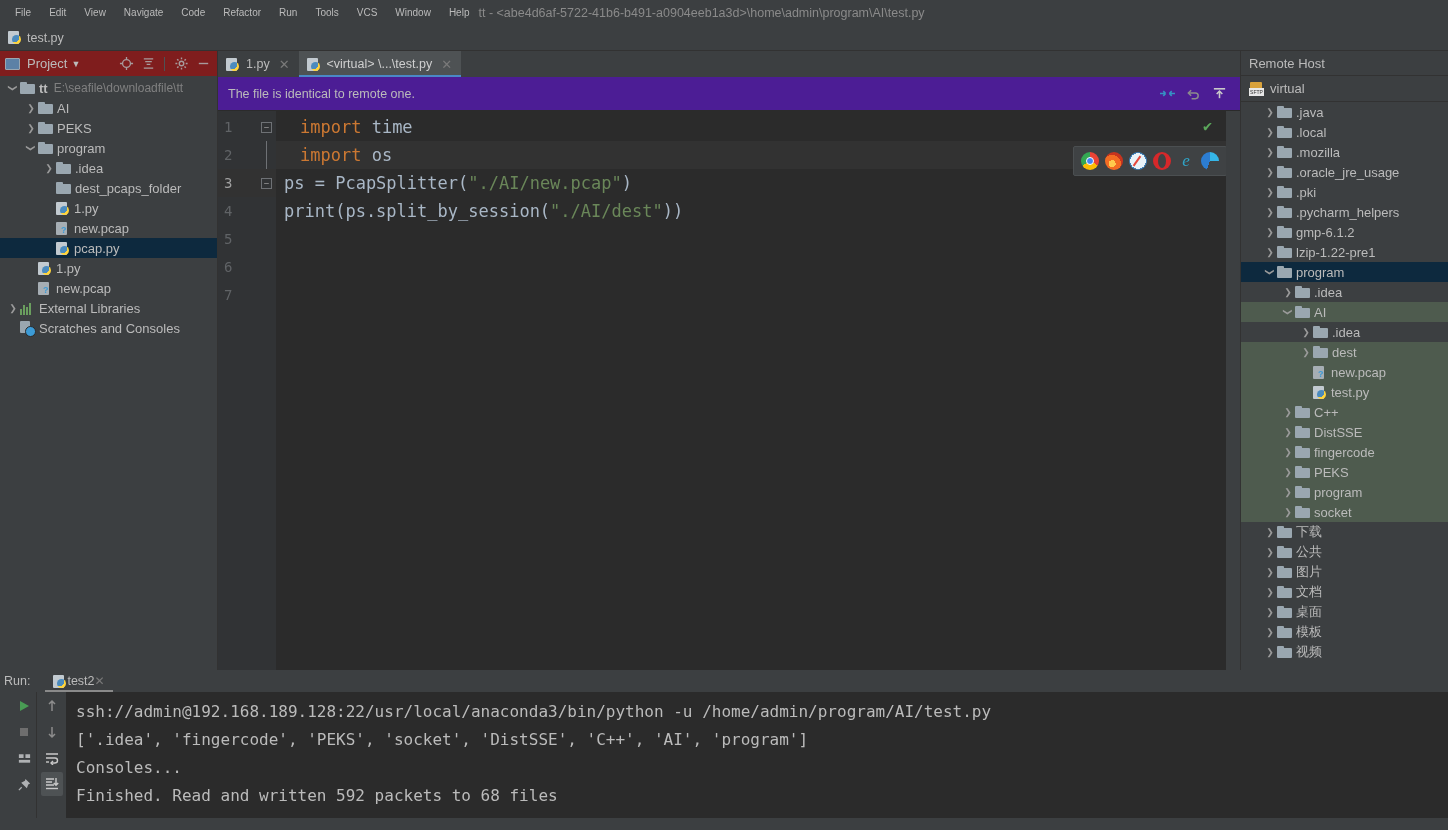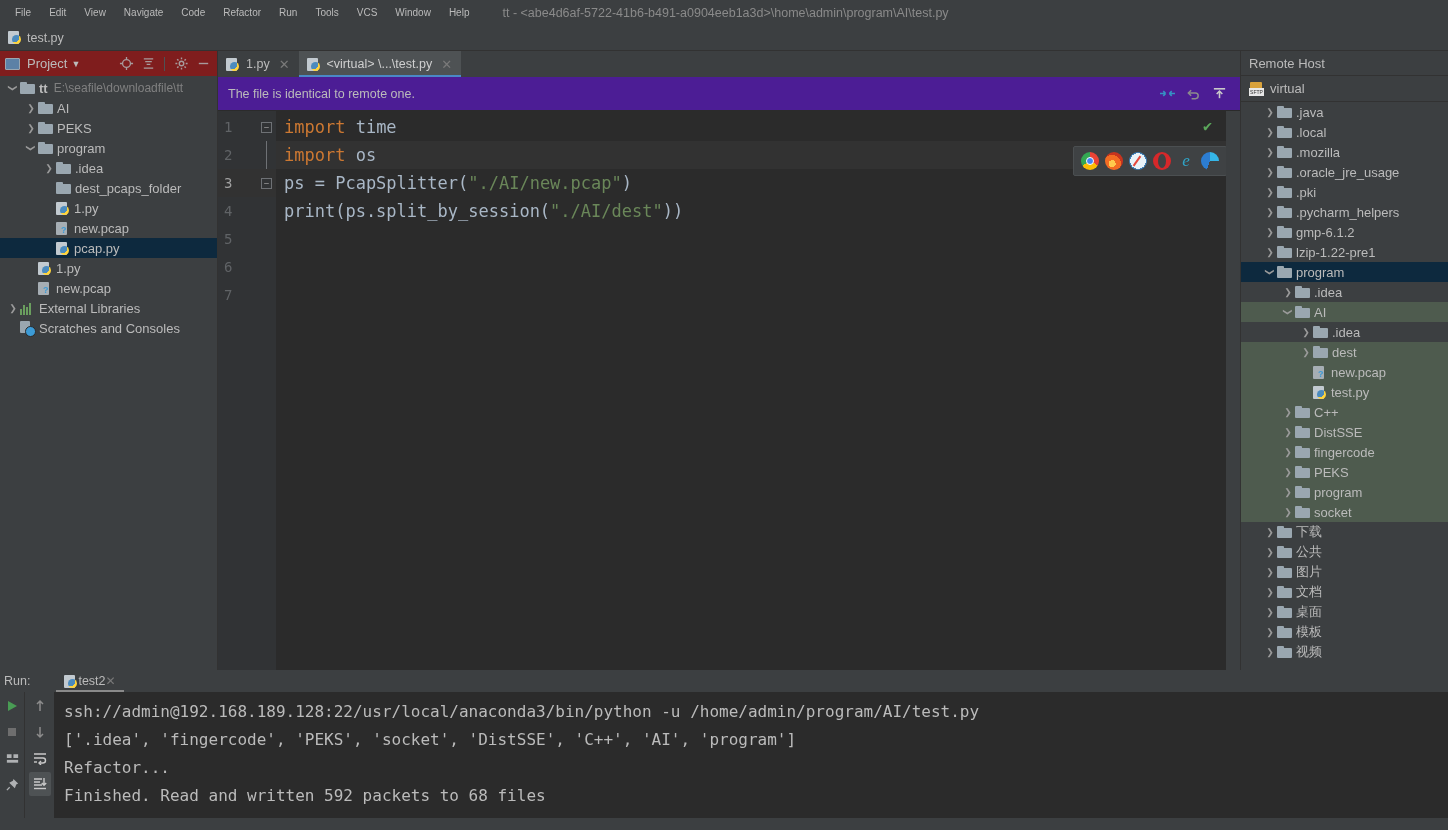--- a/index.html
+++ b/index.html
@@ -15,21 +15,21 @@
 
   
   .menubar {
     height: 25px; background: #3C3F41; display: flex; align-items: center;
     padding-left: 6px; flex: 0 0 25px;
   }
   .menu-item {
     padding: 3px 9px; font-size: 10px; color: #BBBBBB; white-space: nowrap;
   }
   .win-title {
-    margin-left: 24px; color: #8A8A8A; font-size: 12.5px; white-space: nowrap;
+    color: #8A8A8A; font-size: 12.5px; white-space: nowrap;
   }
 
   
   .navbar {
     height: 26px; background: #3C3F41; display: flex; align-items: center;
     padding-left: 8px; gap: 5px; flex: 0 0 26px;
     border-bottom: 1px solid #323232;
   }
   .navbar .label { font-size: 12.5px; color: #BBBBBB; }
 
@@ -144,21 +144,21 @@
     text-align: center; background: #313335;
   }
   .foldline { position: absolute; right: 9px; top: 0; width: 1px; height: 28px; background: #6E7175; }
 
   .code {
     flex: 1 1 auto; background: #2B2B2B; position: relative; padding-top: 2px;
     font-family: "DejaVu Sans Mono", monospace; font-size: 17px; min-width: 0; overflow: hidden;
   }
   .cline { height: 28px; line-height: 28px; white-space: pre; padding-left: 8px; color: #A9B7C6; }
   .cline.cur { background: #323232; }
-  .kw { color: #CC7832; }
+  .kw { color: #CC7832; margin-left: 16px; }
   .id { color: #A9B7C6; }
   .str { color: #6A8759; }
 
   .check-ok { position: absolute; right: 14px; top: 6px; color: #5BA85B; font-size: 15px; font-weight: bold; }
   .editor-scroll-col { width: 14px; flex: 0 0 14px; background: #3C3F41; }
 
   .browser-bar {
     position: absolute; left: 797px; top: 35px; height: 30px;
     background: #3F4244; border: 1px solid #4B4F51; border-radius: 2px;
     display: flex; align-items: center; gap: 6px; padding: 0 7px;
@@ -176,27 +176,27 @@
   }
   .remote-root {
     height: 26px; flex: 0 0 26px; display: flex; align-items: center; gap: 5px;
     padding-left: 8px; border-bottom: 1px solid #323232; font-size: 13px;
   }
   .remote-tree { flex: 1 1 auto; overflow: hidden; }
 
   
   .run-panel { height: 148px; flex: 0 0 148px; background: #3C3F41; display: flex; flex-direction: column; }
   .run-tabbar { height: 22px; flex: 0 0 22px; display: flex; align-items: center; gap: 6px; padding-left: 4px; }
-  .run-tabbar .run-label { font-size: 12.5px; color: #BBBBBB; margin-right: 20px; }
+  .run-tabbar .run-label { font-size: 12.5px; color: #BBBBBB; margin-right: 9px; }
   .run-tab {
     display: flex; align-items: center; padding: 0 8px; height: 22px;
     font-size: 12.5px; color: #BBBBBB; position: relative;
   }
   .run-tab.active::after { content:""; position:absolute; left:0; right:0; bottom:0; height:2px; background:#8A8A8A; }
-  .run-body { flex: 1 1 auto; display: flex; min-height: 0; }
+  .run-body { flex: 1 1 auto; display: flex; min-height: 0; padding-left: 12px; }
   .run-tools { width: 24px; flex: 0 0 24px; background: #3C3F41; display: flex; flex-direction: column; align-items: center; gap: 2px; padding-top: 2px; }
   .run-tools2 { width: 30px; flex: 0 0 30px; background: #3C3F41; display: flex; flex-direction: column; align-items: center; gap: 2px; padding-top: 2px; border-left: 1px solid #323232; }
   .rt { width: 22px; height: 24px; display: flex; align-items: center; justify-content: center; }
   .rt.on { background: #4E5254; border-radius: 2px; }
   .console {
     flex: 1 1 auto; background: #2B2B2B; font-family: "DejaVu Sans Mono", monospace;
     font-size: 16px; color: #BBBBBB; padding: 6px 0 0 10px; overflow: hidden; min-width: 0;
   }
   .conline { height: 28px; line-height: 28px; white-space: pre; }
   .statusbar { height: 12px; flex: 0 0 12px; background: #3C3F41; }
@@ -616,19 +616,19 @@
           <svg width="16" height="14" viewBox="0 0 16 14">
               <path d="M2 2h8M2 5h6M2 8h8" stroke="#C9C9C9" stroke-width="1.4"></path>
               <path d="M12 1v7M9.8 6l2.2 2.2L14.2 6" stroke="#C9C9C9" stroke-width="1.4" fill="none"></path>
               <path d="M2 11.5h12" stroke="#C9C9C9" stroke-width="1.4"></path>
             </svg>
         </span>
       </div>
       <div class="console" id="console">
           <div class="conline">ssh://admin@192.168.189.128:22/usr/local/anaconda3/bin/python -u /home/admin/program/AI/test.py</div>
           <div class="conline">['.idea', 'fingercode', 'PEKS', 'socket', 'DistSSE', 'C++', 'AI', 'program']</div>
-          <div class="conline">Refactor...</div>
+          <div class="conline">Consoles...</div>
           <div class="conline">Finished. Read and written 592 packets to 68 files</div>
         </div>
     </div>
   </div>
   <div class="statusbar"></div>
 </div>
 
 </body></html>

